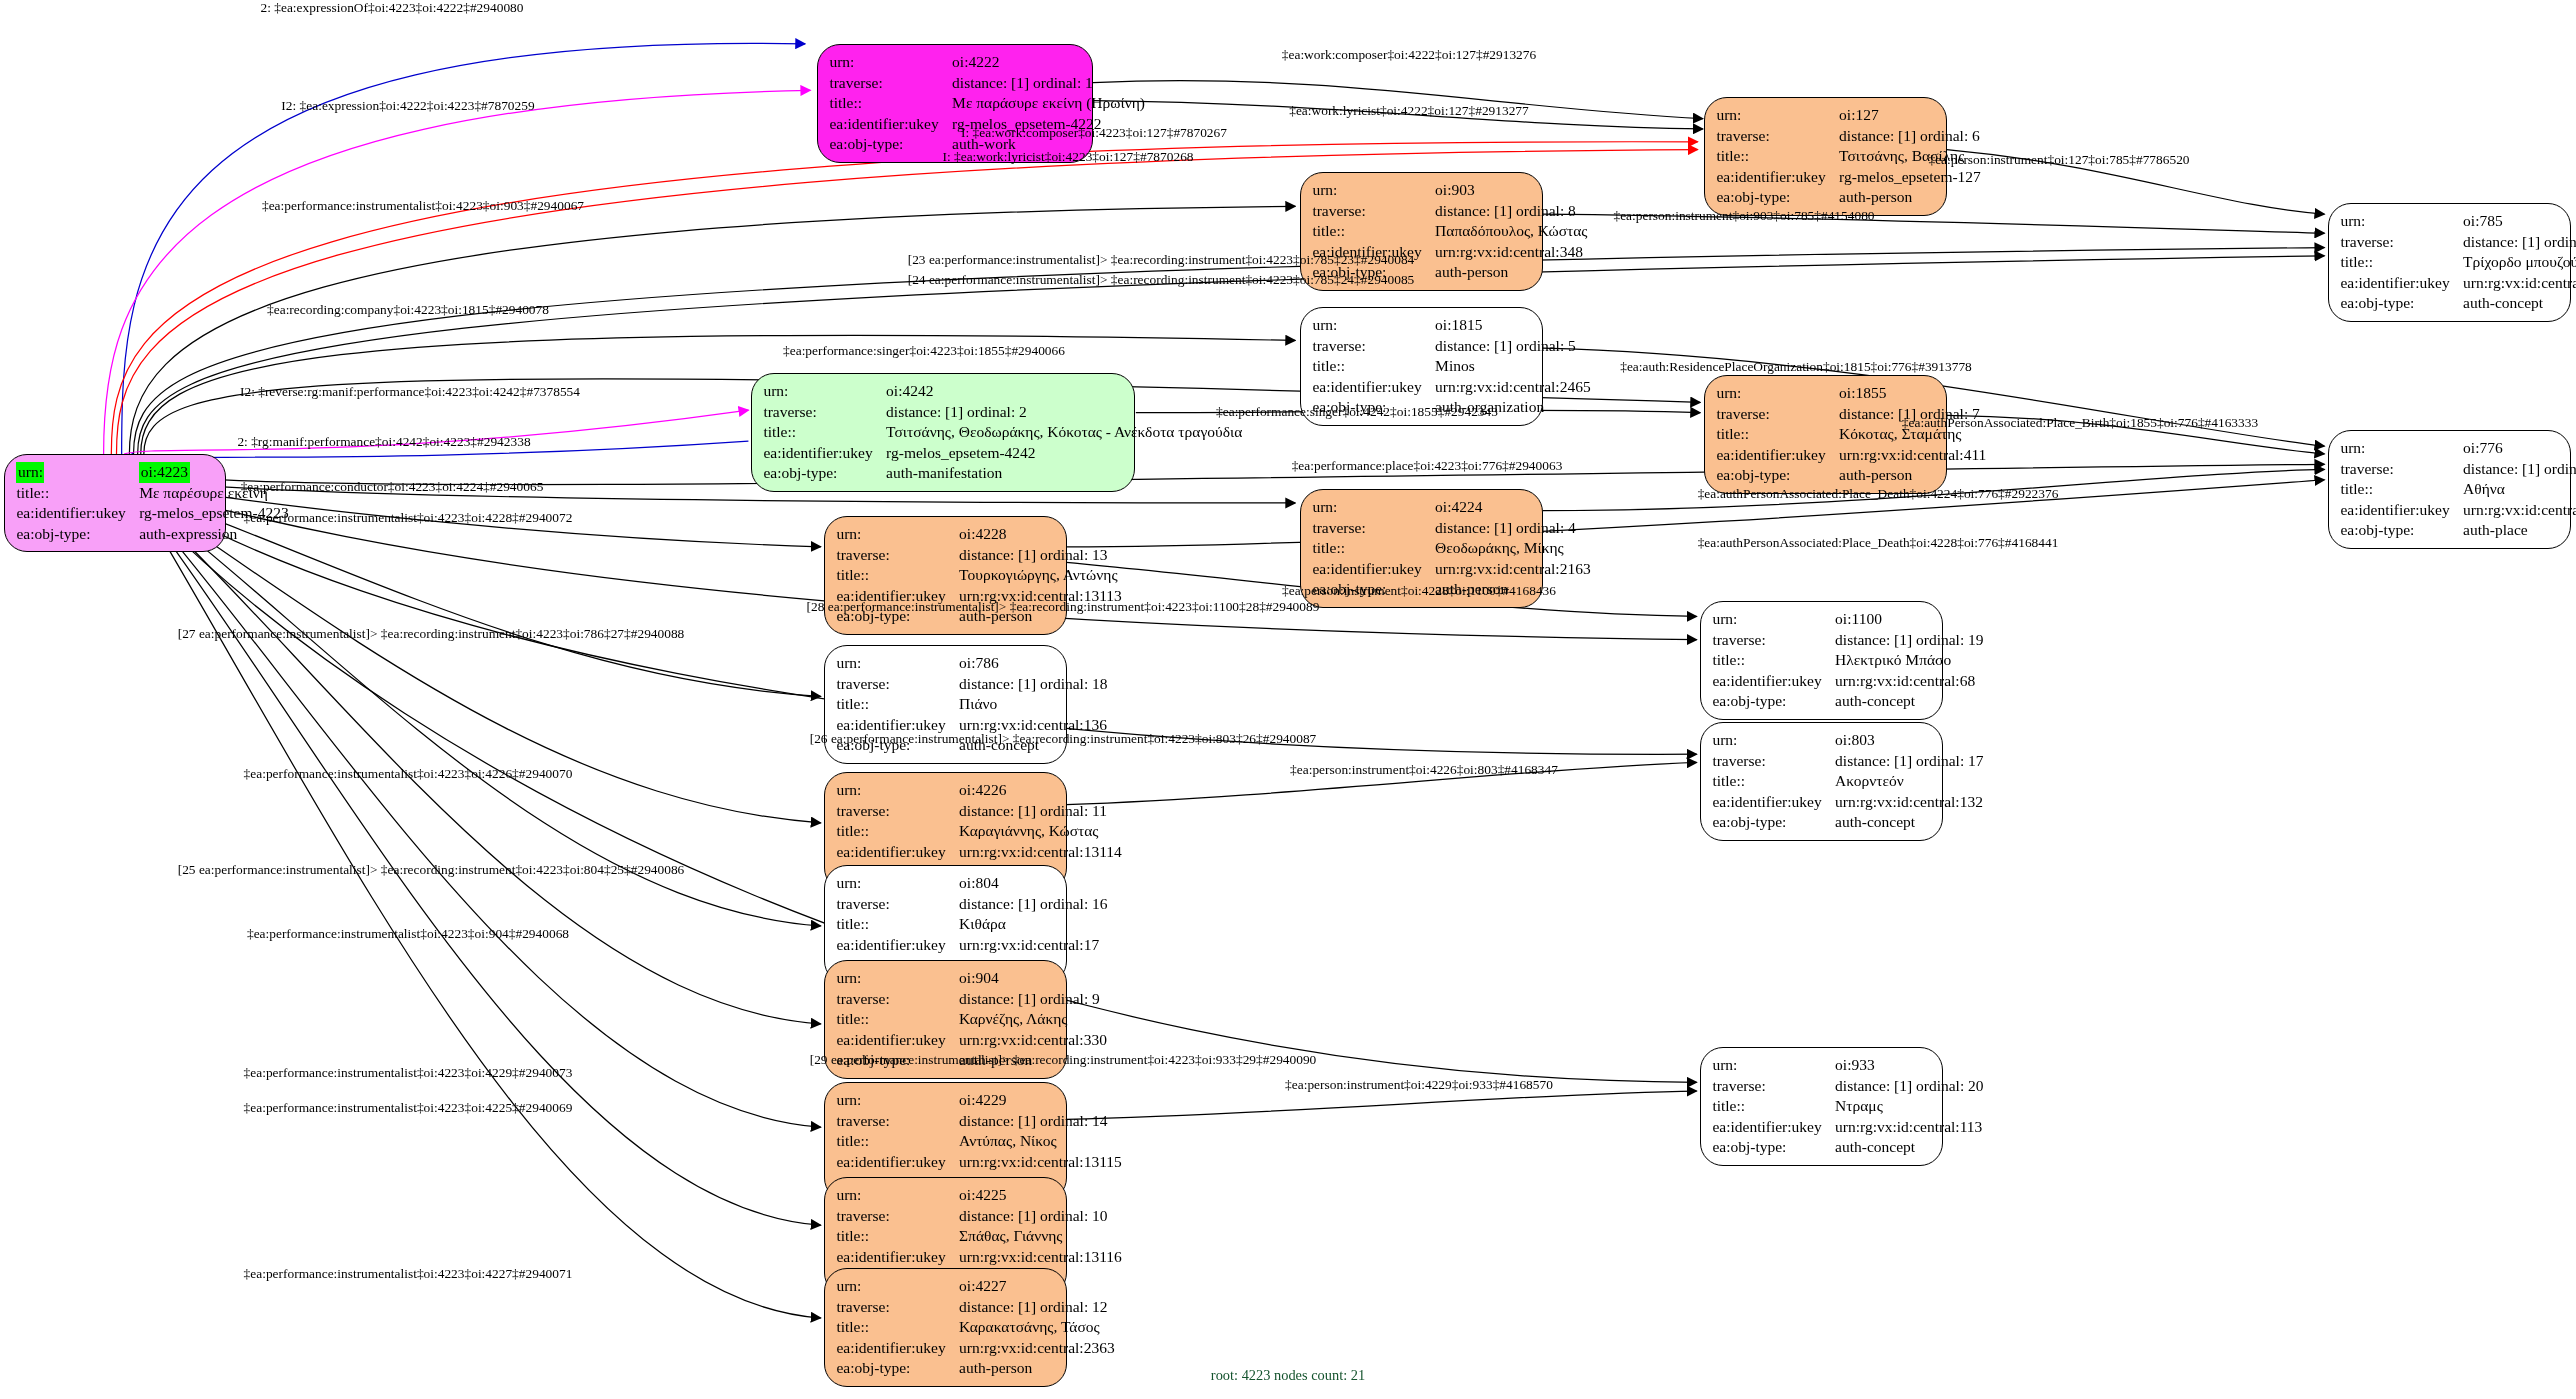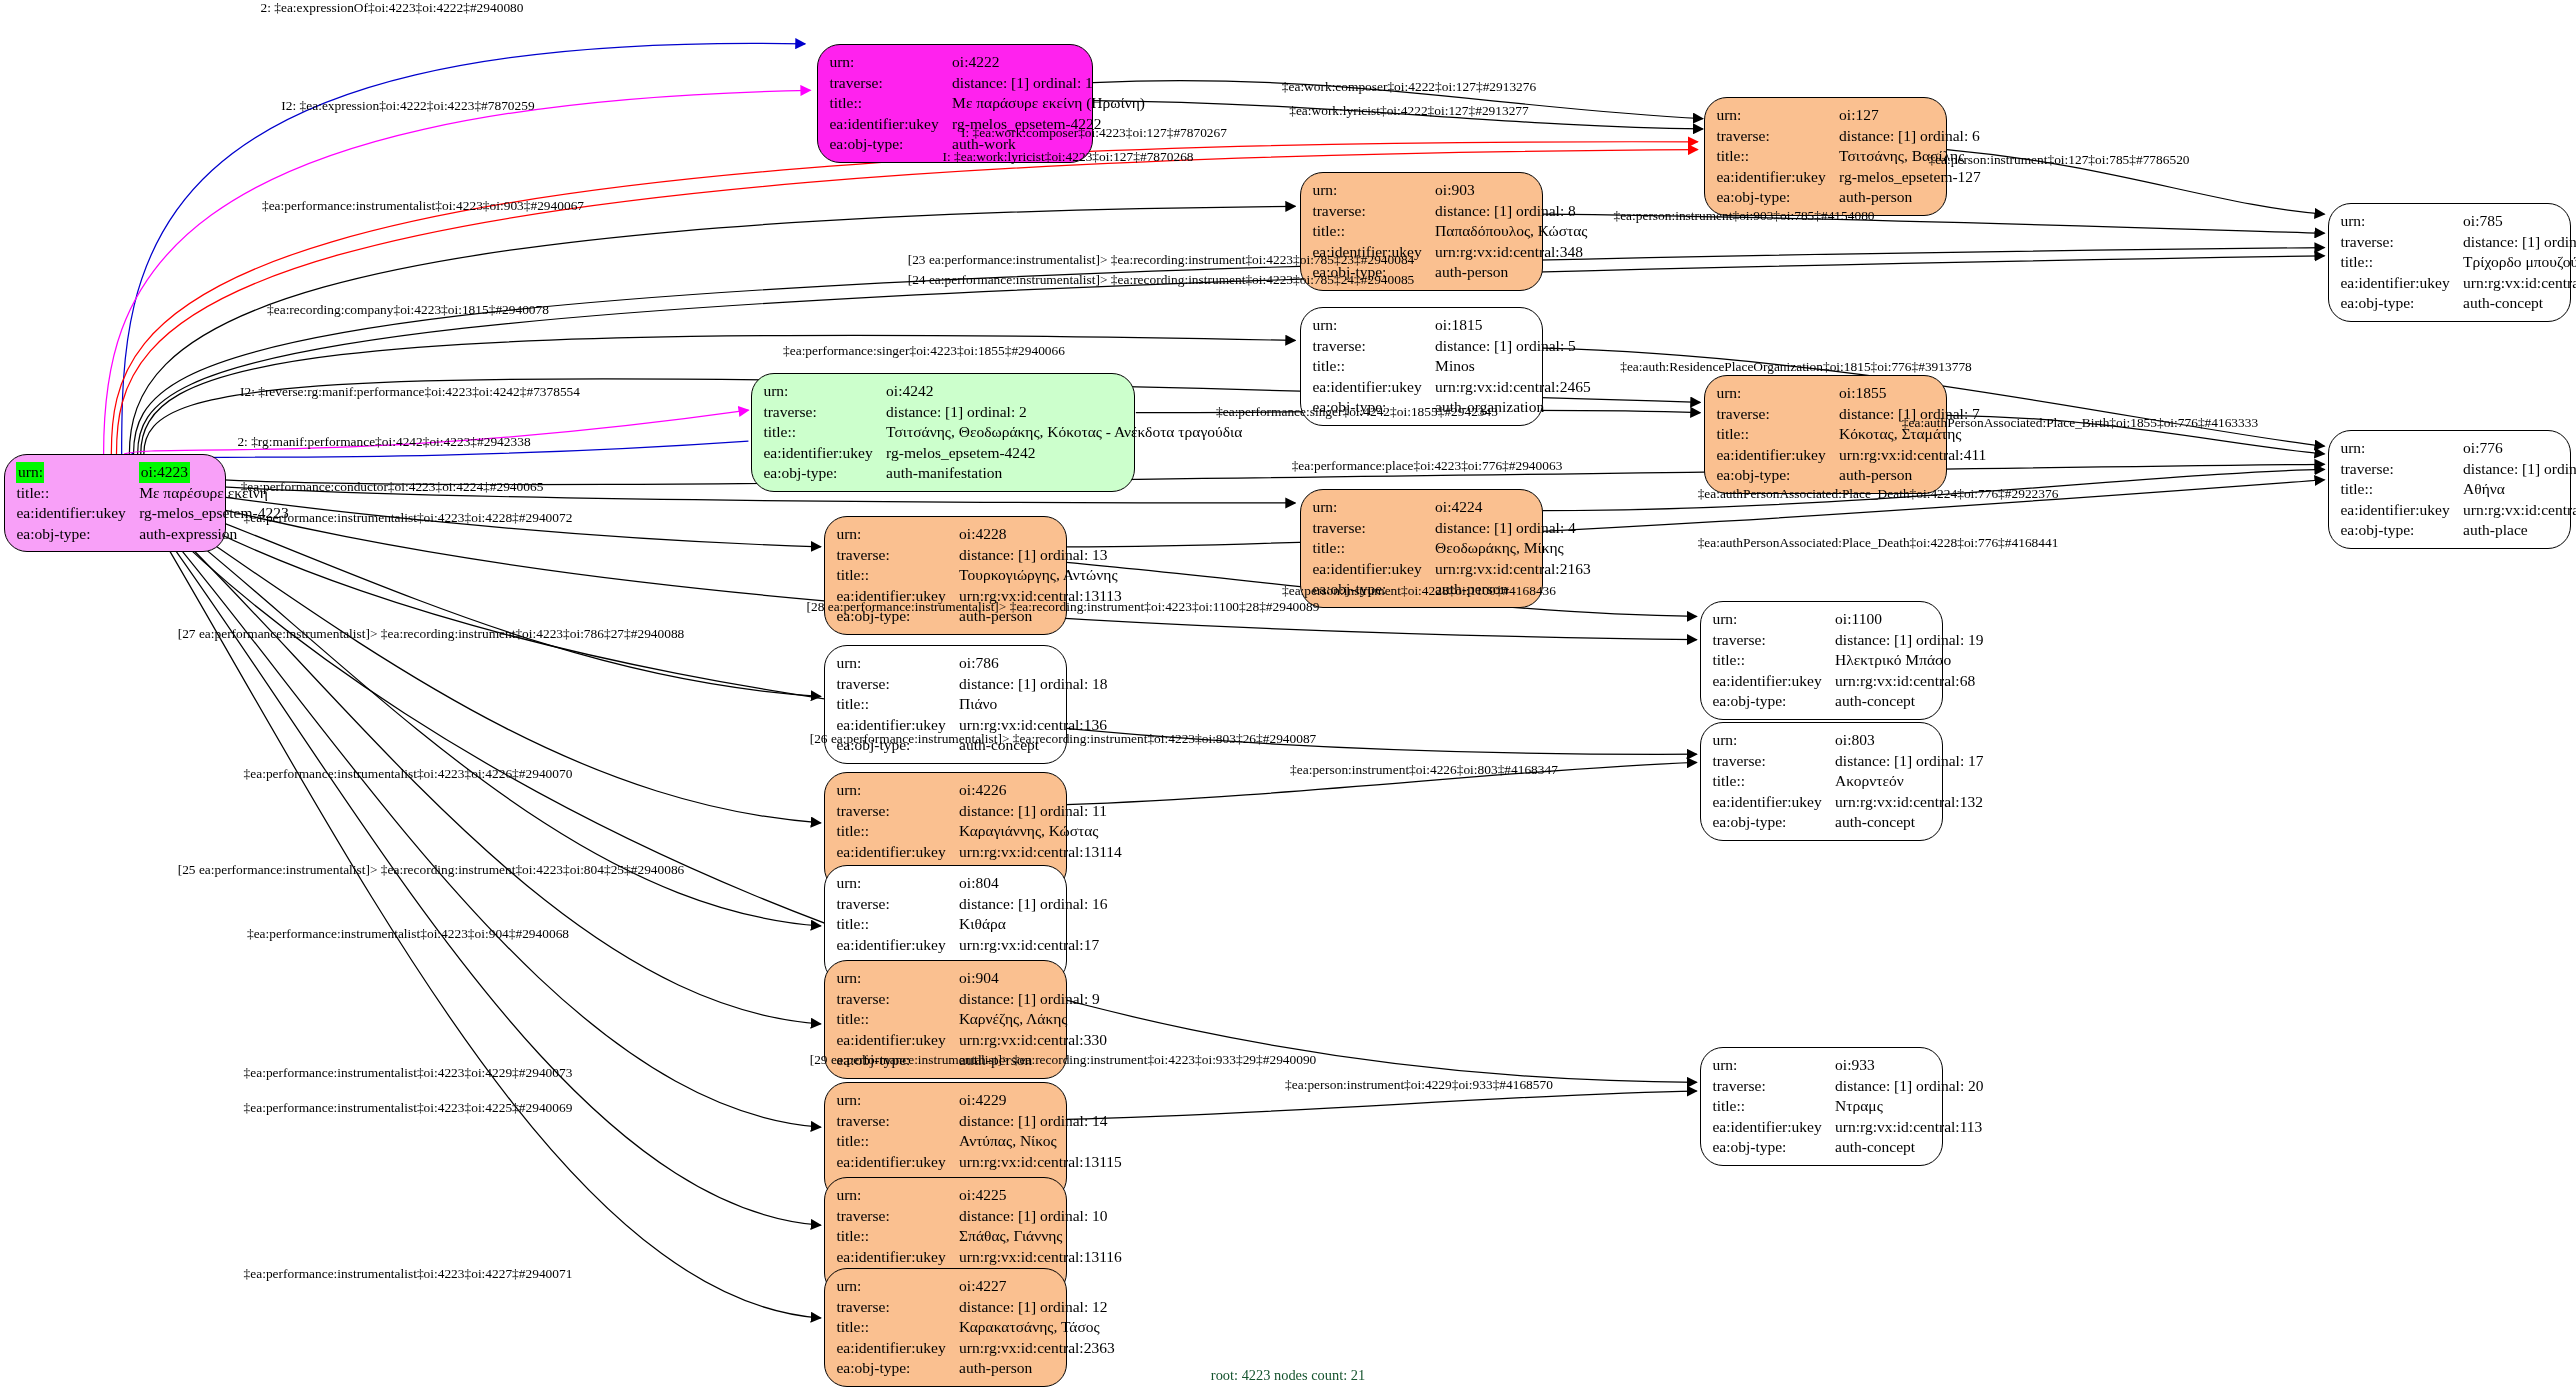--- a/index.html
+++ b/index.html
@@ -623,21 +623,21 @@
             </tr>
           </tbody>
         </table>
       </div>
     </div>
   <div id="label-layer">
       <div class="elabel" style="left: 392px; top: 7.7px;">2: ‡ea:expressionOf‡oi:4223‡oi:4222‡#2940080</div>
       <div class="elabel" style="left: 408px; top: 106px;">I2: ‡ea:expression‡oi:4222‡oi:4223‡#7870259</div>
       <div class="elabel" style="left: 1094px; top: 133px;">I: ‡ea:work:composer‡oi:4223‡oi:127‡#7870267</div>
       <div class="elabel" style="left: 1068px; top: 157px;">I: ‡ea:work:lyricist‡oi:4223‡oi:127‡#7870268</div>
-      <div class="elabel" style="left: 1409px; top: 87px;">‡ea:work:composer‡oi:4222‡oi:127‡#2913276</div>
+      <div class="elabel" style="left: 1409px; top: 55px;">‡ea:work:composer‡oi:4222‡oi:127‡#2913276</div>
       <div class="elabel" style="left: 1409px; top: 111px;">‡ea:work:lyricist‡oi:4222‡oi:127‡#2913277</div>
       <div class="elabel" style="left: 2059px; top: 160px;">‡ea:person:instrument‡oi:127‡oi:785‡#7786520</div>
       <div class="elabel" style="left: 423px; top: 206px;">‡ea:performance:instrumentalist‡oi:4223‡oi:903‡#2940067</div>
       <div class="elabel" style="left: 1744px; top: 216px;">‡ea:person:instrument‡oi:903‡oi:785‡#4154080</div>
       <div class="elabel" style="left: 1161px; top: 260px;">[23 ea:performance:instrumentalist]&gt; ‡ea:recording:instrument‡oi:4223‡oi:785‡23‡#2940084</div>
       <div class="elabel" style="left: 1161px; top: 280px;">[24 ea:performance:instrumentalist]&gt; ‡ea:recording:instrument‡oi:4223‡oi:785‡24‡#2940085</div>
       <div class="elabel" style="left: 408px; top: 310px;">‡ea:recording:company‡oi:4223‡oi:1815‡#2940078</div>
       <div class="elabel" style="left: 924px; top: 351px;">‡ea:performance:singer‡oi:4223‡oi:1855‡#2940066</div>
       <div class="elabel" style="left: 1796px; top: 335px; margin-top: 32px;">‡ea:auth:ResidencePlaceOrganization‡oi:1815‡oi:776‡#3913778</div>
       <div class="elabel" style="left: 410px; top: 392px;">I2: ‡reverse:rg:manif:performance‡oi:4223‡oi:4242‡#7378554</div>

